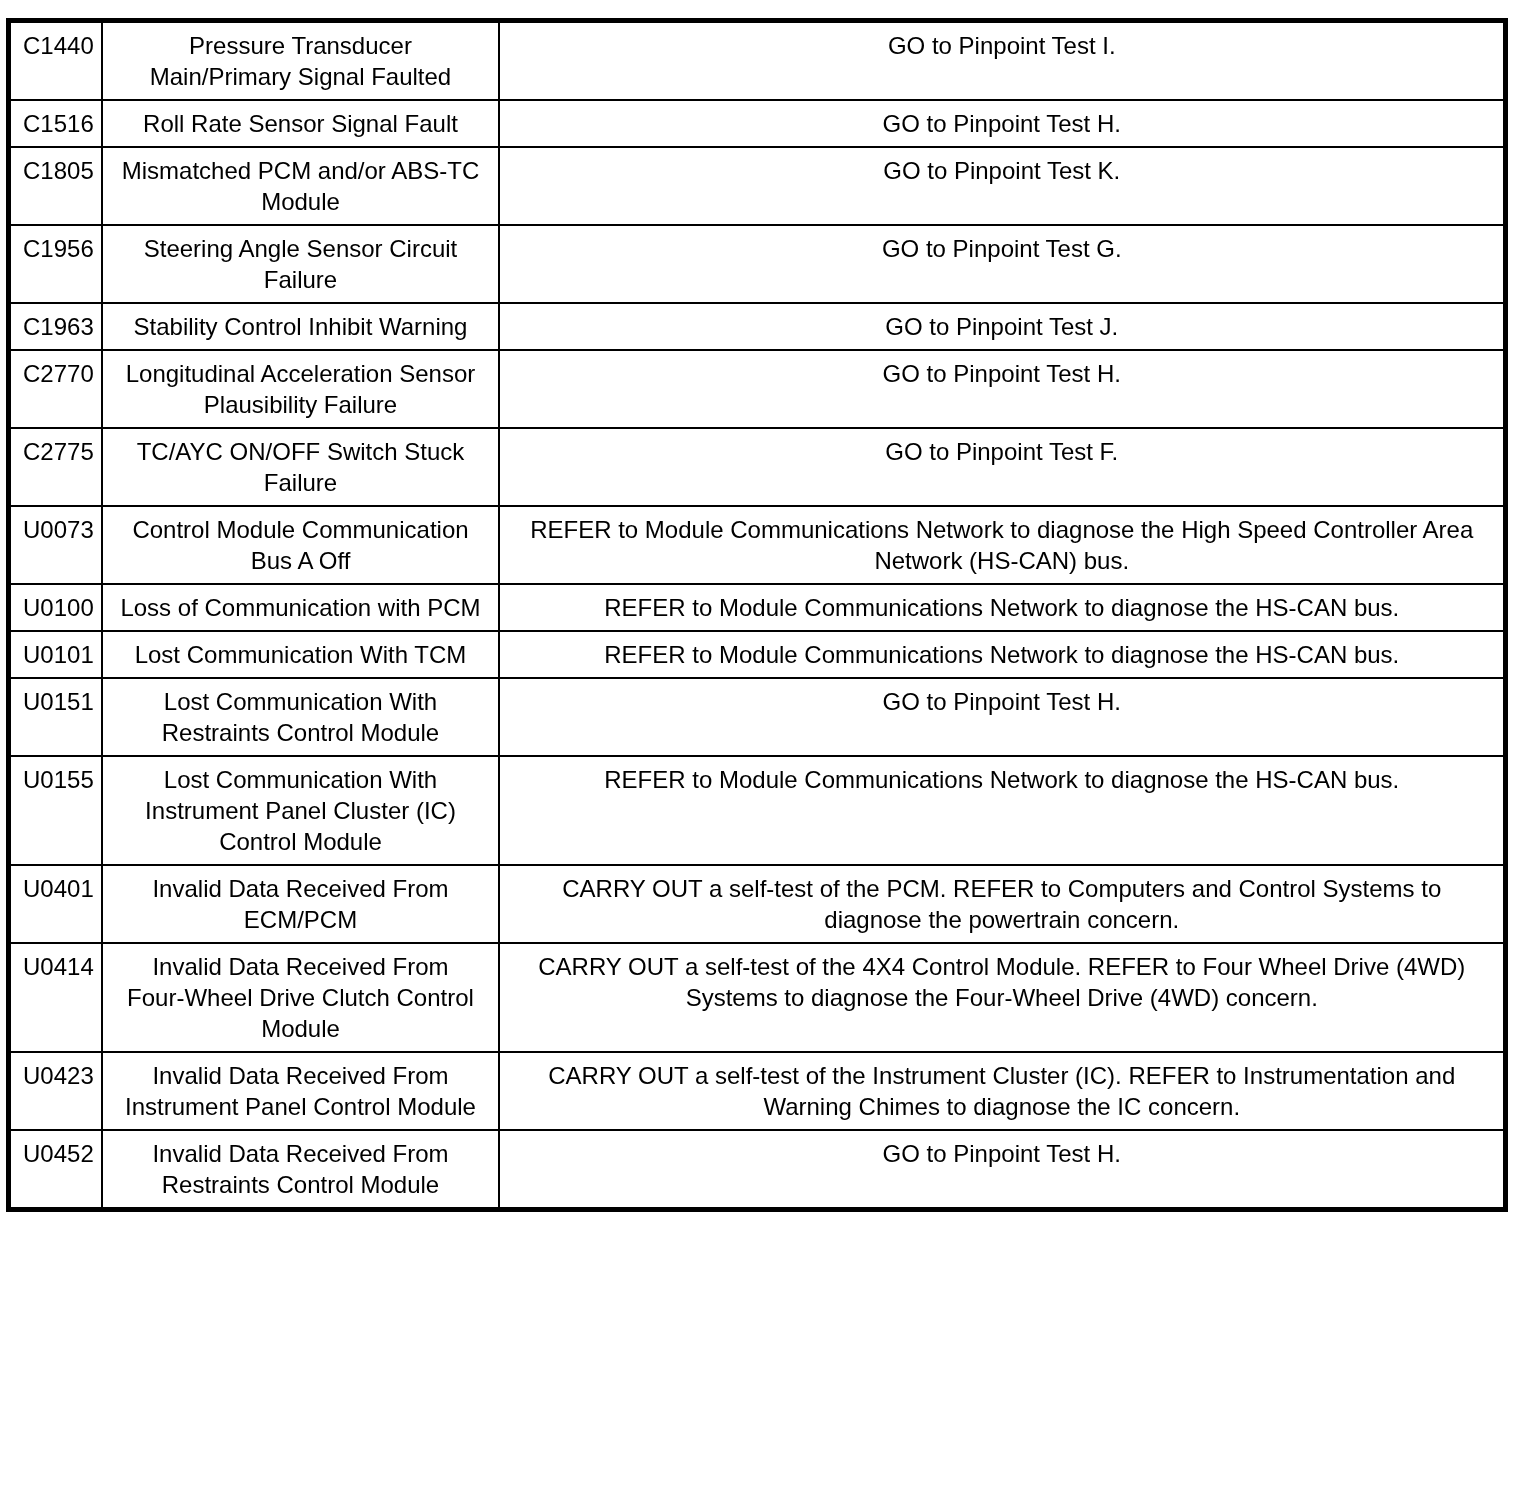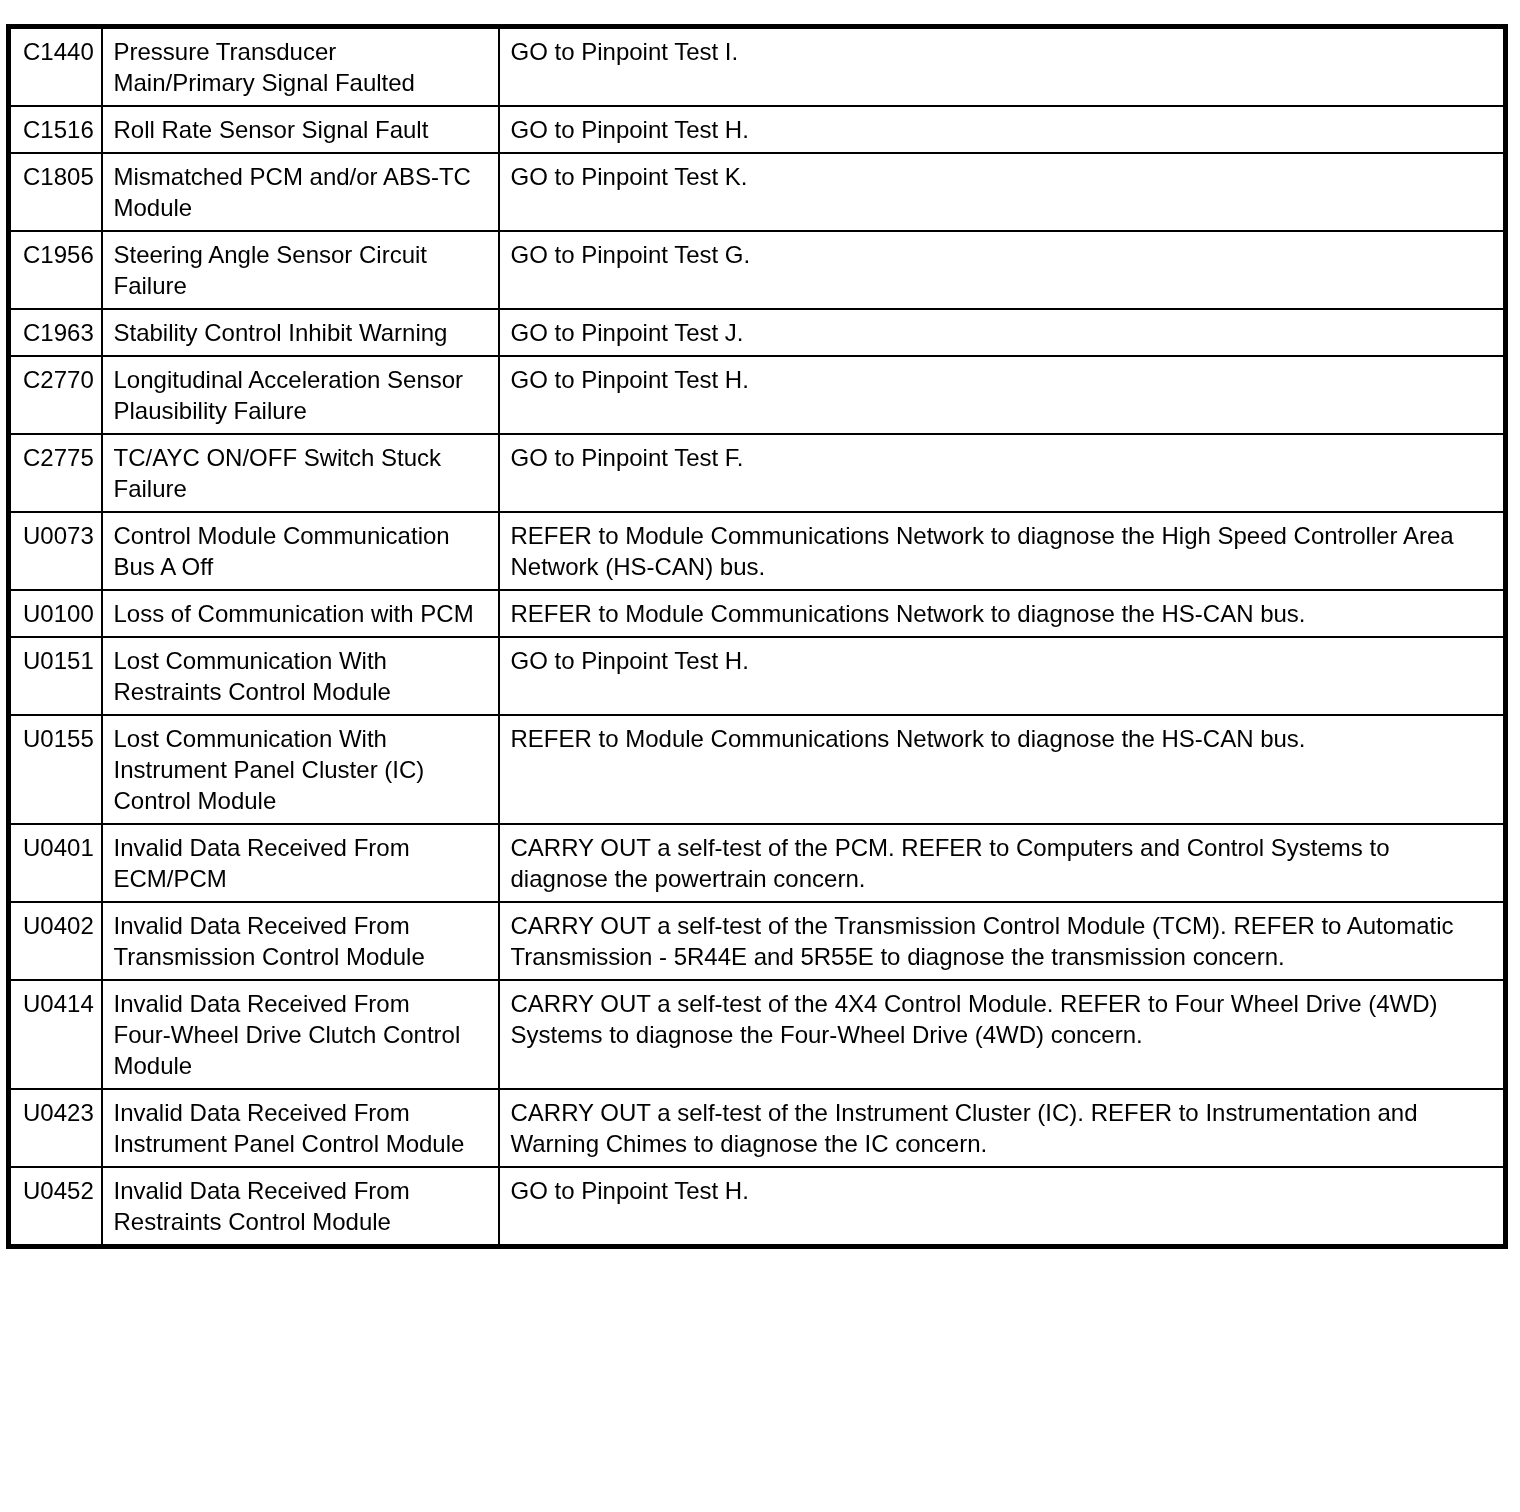--- a/index.html
+++ b/index.html
@@ -12,23 +12,24 @@
     height: 1512px;
     box-sizing: border-box;
     font-family: "Liberation Sans", sans-serif;
     color: #000000;
     overflow: hidden;
   }
   table.dtc-table {
     border-collapse: collapse;
     table-layout: fixed;
     width: 1502px;
-    margin: 24px 6px 6px 6px;
+    margin: 18px 6px 6px 6px;
     border: 5px solid #000000;
     background: #ffffff;
+    text-align: center;
   }
   col.col-code   { width: 93px; }
   col.col-desc   { width: 397px; }
   col.col-action { width: auto; }
   td {
     border: 2px solid #000000;
     vertical-align: top;
     padding: 7px 10px 7px 11px;
     font-size: 24px;
     line-height: 31px;
@@ -97,45 +98,43 @@
 Bus A Off</td>
     <td class="action-cell">REFER to Module Communications Network to diagnose the High Speed Controller Area
 Network (HS-CAN) bus.</td>
   </tr>
       <tr>
     <td class="code-cell">U0100</td>
     <td class="desc-cell">Loss of Communication with PCM</td>
     <td class="action-cell">REFER to Module Communications Network to diagnose the HS-CAN bus.</td>
   </tr>
       <tr>
+    <td class="code-cell">U0101</td>
+    <td class="desc-cell">Lost Communication With TCM</td>
+    <td class="action-cell">REFER to Module Communications Network to diagnose the HS-CAN bus.</td>
+  </tr>
+      <tr>
     <td class="code-cell">U0151</td>
     <td class="desc-cell">Lost Communication With
 Restraints Control Module</td>
     <td class="action-cell">GO to Pinpoint Test H.</td>
   </tr>
       <tr>
     <td class="code-cell">U0155</td>
     <td class="desc-cell">Lost Communication With
 Instrument Panel Cluster (IC)
 Control Module</td>
     <td class="action-cell">REFER to Module Communications Network to diagnose the HS-CAN bus.</td>
   </tr>
       <tr>
     <td class="code-cell">U0401</td>
     <td class="desc-cell">Invalid Data Received From
 ECM/PCM</td>
     <td class="action-cell">CARRY OUT a self-test of the PCM. REFER to Computers and Control Systems to
 diagnose the powertrain concern.</td>
-  </tr>
-      <tr>
-    <td class="code-cell">U0402</td>
-    <td class="desc-cell">Invalid Data Received From
-Transmission Control Module</td>
-    <td class="action-cell">CARRY OUT a self-test of the Transmission Control Module (TCM). REFER to Automatic
-Transmission - 5R44E and 5R55E to diagnose the transmission concern.</td>
   </tr>
       <tr>
     <td class="code-cell">U0414</td>
     <td class="desc-cell">Invalid Data Received From
 Four-Wheel Drive Clutch Control
 Module</td>
     <td class="action-cell">CARRY OUT a self-test of the 4X4 Control Module. REFER to Four Wheel Drive (4WD)
 Systems to diagnose the Four-Wheel Drive (4WD) concern.</td>
   </tr>
       <tr>

